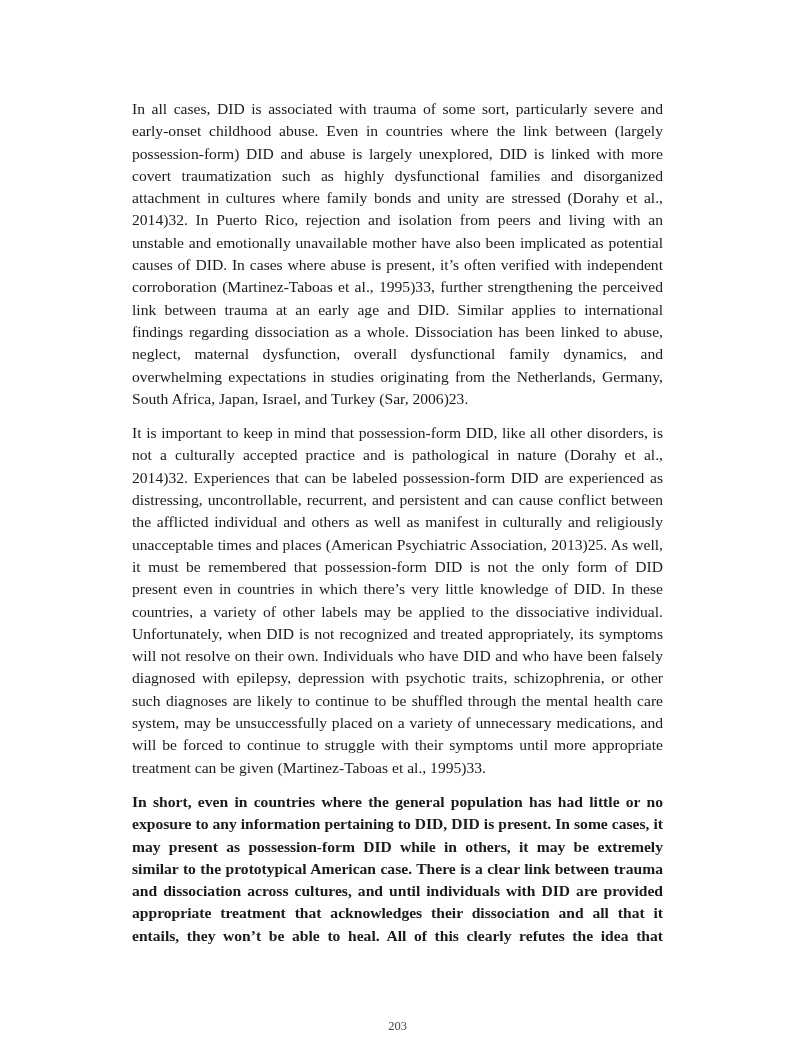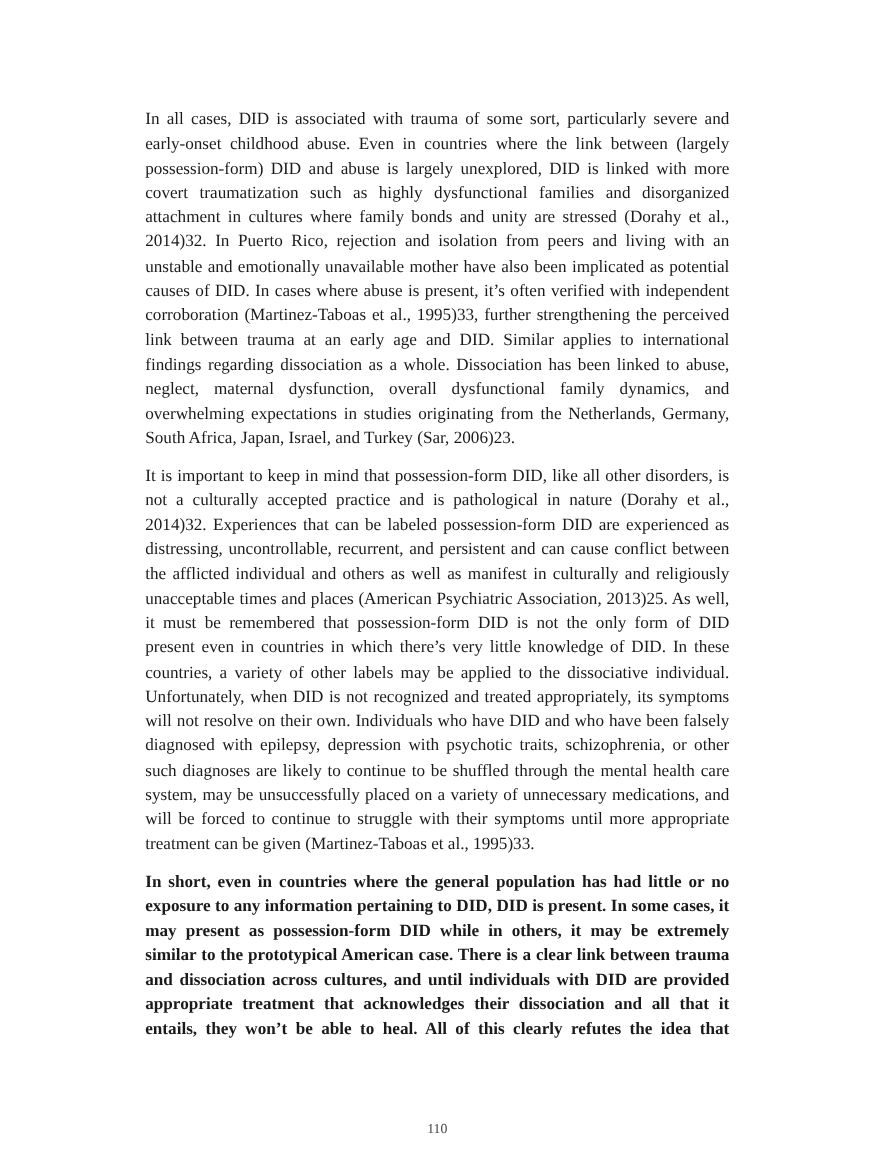--- a/index.html
+++ b/index.html
@@ -19,14 +19,14 @@
 </style>
 </head>
 <body>
 
 <div class="page">
   <div class="body-text">
     <p>In all cases, DID is associated with trauma of some sort, particularly severe and early-onset childhood abuse. Even in countries where the link between (largely possession-form) DID and abuse is largely unexplored, DID is linked with more covert traumatization such as highly dysfunctional families and disorganized attachment in cultures where family bonds and unity are stressed (Dorahy et al., 2014)32. In Puerto Rico, rejection and isolation from peers and living with an unstable and emotionally unavailable mother have also been implicated as potential causes of DID. In cases where abuse is present, it’s often verified with independent corroboration (Martinez-Taboas et al., 1995)33, further strengthening the perceived link between trauma at an early age and DID. Similar applies to international findings regarding dissociation as a whole. Dissociation has been linked to abuse, neglect, maternal dysfunction, overall dysfunctional family dynamics, and overwhelming expectations in studies originating from the Netherlands, Germany, South Africa, Japan, Israel, and Turkey (Sar, 2006)23.</p>
     <p>It is important to keep in mind that possession-form DID, like all other disorders, is not a culturally accepted practice and is pathological in nature (Dorahy et al., 2014)32. Experiences that can be labeled possession-form DID are experienced as distressing, uncontrollable, recurrent, and persistent and can cause conflict between the afflicted individual and others as well as manifest in culturally and religiously unacceptable times and places (American Psychiatric Association, 2013)25. As well, it must be remembered that possession-form DID is not the only form of DID present even in countries in which there’s very little knowledge of DID. In these countries, a variety of other labels may be applied to the dissociative individual. Unfortunately, when DID is not recognized and treated appropriately, its symptoms will not resolve on their own. Individuals who have DID and who have been falsely diagnosed with epilepsy, depression with psychotic traits, schizophrenia, or other such diagnoses are likely to continue to be shuffled through the mental health care system, may be unsuccessfully placed on a variety of unnecessary medications, and will be forced to continue to struggle with their symptoms until more appropriate treatment can be given (Martinez-Taboas et al., 1995)33.</p>
     <p class="cont">In short, even in countries where the general population has had little or no exposure to any information pertaining to DID, DID is present. In some cases, it may present as possession-form DID while in others, it may be extremely similar to the prototypical American case. There is a clear link between trauma and dissociation across cultures, and until individuals with DID are provided appropriate treatment that acknowledges their dissociation and all that it entails, they won’t be able to heal. All of this clearly refutes the idea that</p>
   </div>
-  <div class="page-number">110</div>
+  <div class="page-number">203</div>
 </div>
 
 </body></html>

